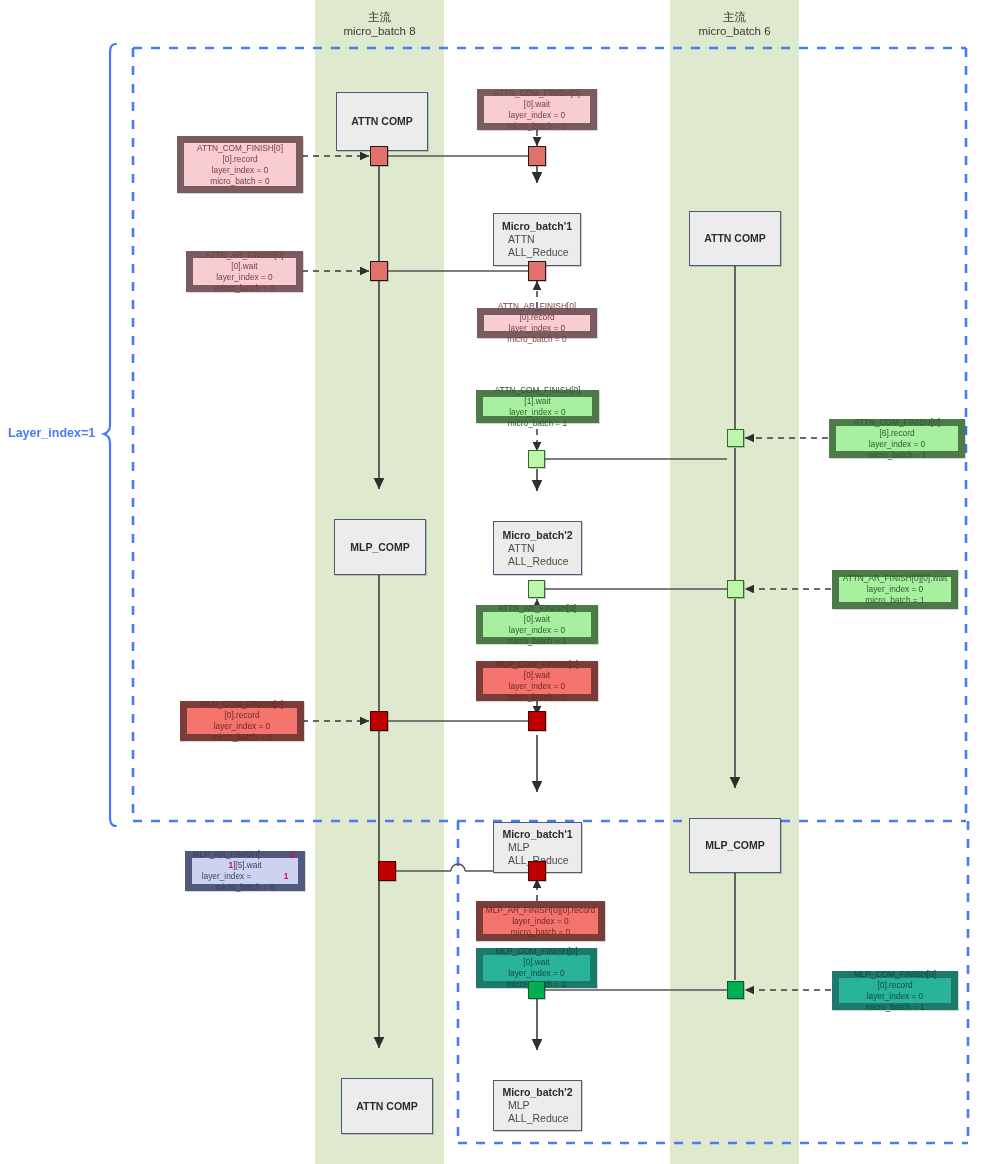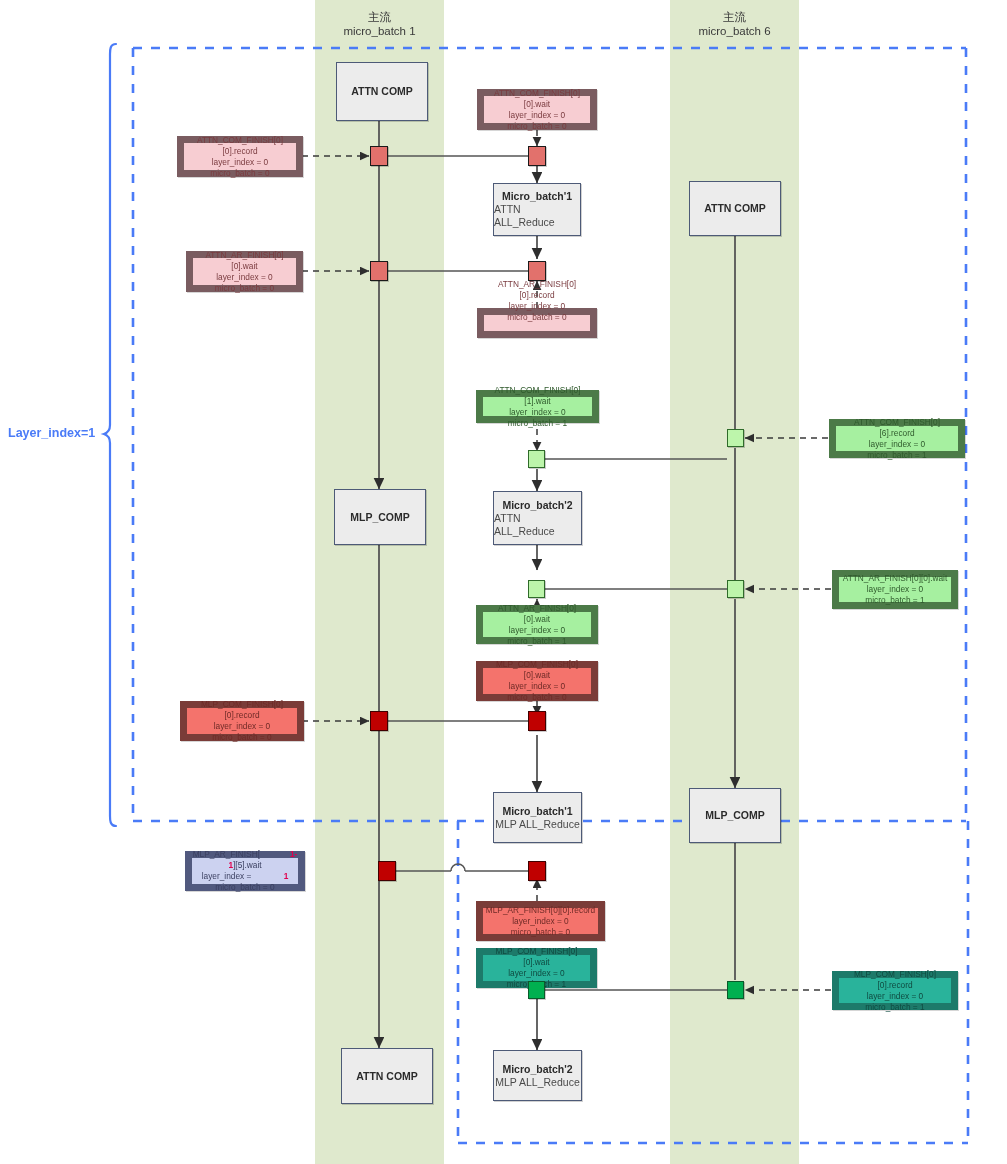--- a/index.html
+++ b/index.html
@@ -7,23 +7,23 @@
   #canvas{position:relative;width:1007px;height:1164px;background:#fff;overflow:hidden;}
 
   .band{position:absolute;background:#dfe9cd;}
   .band-label{position:absolute;text-align:center;color:#3a3a3a;font-size:11.5px;line-height:14px;}
 
   svg.layer{position:absolute;left:0;top:0;width:1007px;height:1164px;pointer-events:none;}
 
   .nodebox{position:absolute;box-sizing:border-box;border:1px solid #4d5a77;
            background:#ececec;display:flex;flex-direction:column;align-items:center;
            justify-content:center;font-size:10.5px;color:#3d3d3d;line-height:13px;
-           box-shadow:1px 1px 0 rgba(0,0,0,0.18);}
+           box-shadow:1px 1px 0 rgba(0,0,0,0.18);margin-top:30px;}
   .nodebox .l1{font-weight:bold;color:#2b2b2b;}
-  .nodebox .l2{color:#4a4a4a;}
+  .nodebox .l2{color:#4a4a4a;padding-left:14px;}
 
   .evbox{position:absolute;box-sizing:border-box;border:7px solid #a21caf;
          display:flex;flex-direction:column;align-items:center;justify-content:center;
          text-align:center;font-size:8.3px;line-height:11px;color:#3a3a3a;
          box-shadow:1px 1px 0 rgba(0,0,0,0.16);padding:8px 2px;}
   .ev-pink{background:#f7cdd2;border-color:#7a5c60;}
   .evbox.ev-pink{color:#7a3b3f;}
   .ev-lgreen{background:#a6f0a0;border-color:#4c7a48;color:#2f5a2c;}
   .ev-red{background:#f4736c;border-color:#7a3c38;color:#6e2a26;}
   .ev-teal{background:#29b39b;border-color:#1d7a6a;color:#0f4a40;}
@@ -43,21 +43,21 @@
 </head>
 <body>
 
 <div id="canvas">
 
   <div class="band" style="left:315px;top:0;width:129px;height:1164px;"></div>
   <div class="band" style="left:670px;top:0;width:129px;height:1164px;"></div>
 
   <div class="band-label" style="left:315px;top:10px;width:129px;">
     <div>主流</div>
-    <div>micro_batch 1</div>
+    <div>micro_batch 8</div>
   </div>
   <div class="band-label" style="left:670px;top:10px;width:129px;">
     <div>主流</div>
     <div>micro_batch 6</div>
   </div>
 
   <svg class="layer" viewBox="0 0 1007 1164">
     <defs>
       <marker id="ah" markerWidth="8" markerHeight="8" refX="6.2" refY="3" orient="auto">
         <path d="M0,0 L6.4,3 L0,6 z" fill="#2e2e2e"></path>
@@ -181,33 +181,33 @@
     <div class="l1">Micro_batch'2</div>
     <div class="l2">MLP ALL_Reduce</div>
   </div>
 
   <div class="evbox ev-pink" style="left:477px;top:89px;width:120px;height:41px;">
     <div>ATTN_COM_FINISH[0][0].wait</div>
     <div>layer_index = 0</div>
     <div>micro_batch = 0</div>
   </div>
 
-  <div class="evbox ev-pink" style="left:177px;top:136px;width:126px;height:41px;">
+  <div class="evbox ev-pink" style="left:177px;top:136px;width:126px;height:57px;">
     <div>ATTN_COM_FINISH[0][0].record</div>
     <div>layer_index = 0</div>
     <div>micro_batch = 0</div>
   </div>
 
   <div class="evbox ev-pink" style="left:186px;top:251px;width:117px;height:41px;">
     <div>ATTN_AR_FINISH[0][0].wait</div>
     <div>layer_index = 0</div>
     <div>micro_batch = 0</div>
   </div>
 
-  <div class="evbox ev-pink" style="left:477px;top:308px;width:120px;height:27px;justify-content:flex-end;">
+  <div class="evbox ev-pink" style="left:477px;top:308px;width:120px;height:27px;">
     <div>ATTN_AR_FINISH[0][0].record</div>
     <div>layer_index = 0</div>
     <div>micro_batch = 0</div>
   </div>
 
   <div class="evbox ev-lgreen" style="left:476px;top:390px;width:123px;height:33px;">
     <div>ATTN_COM_FINISH[0][1].wait</div>
     <div>layer_index = 0</div>
     <div>micro_batch = 1</div>
   </div>

